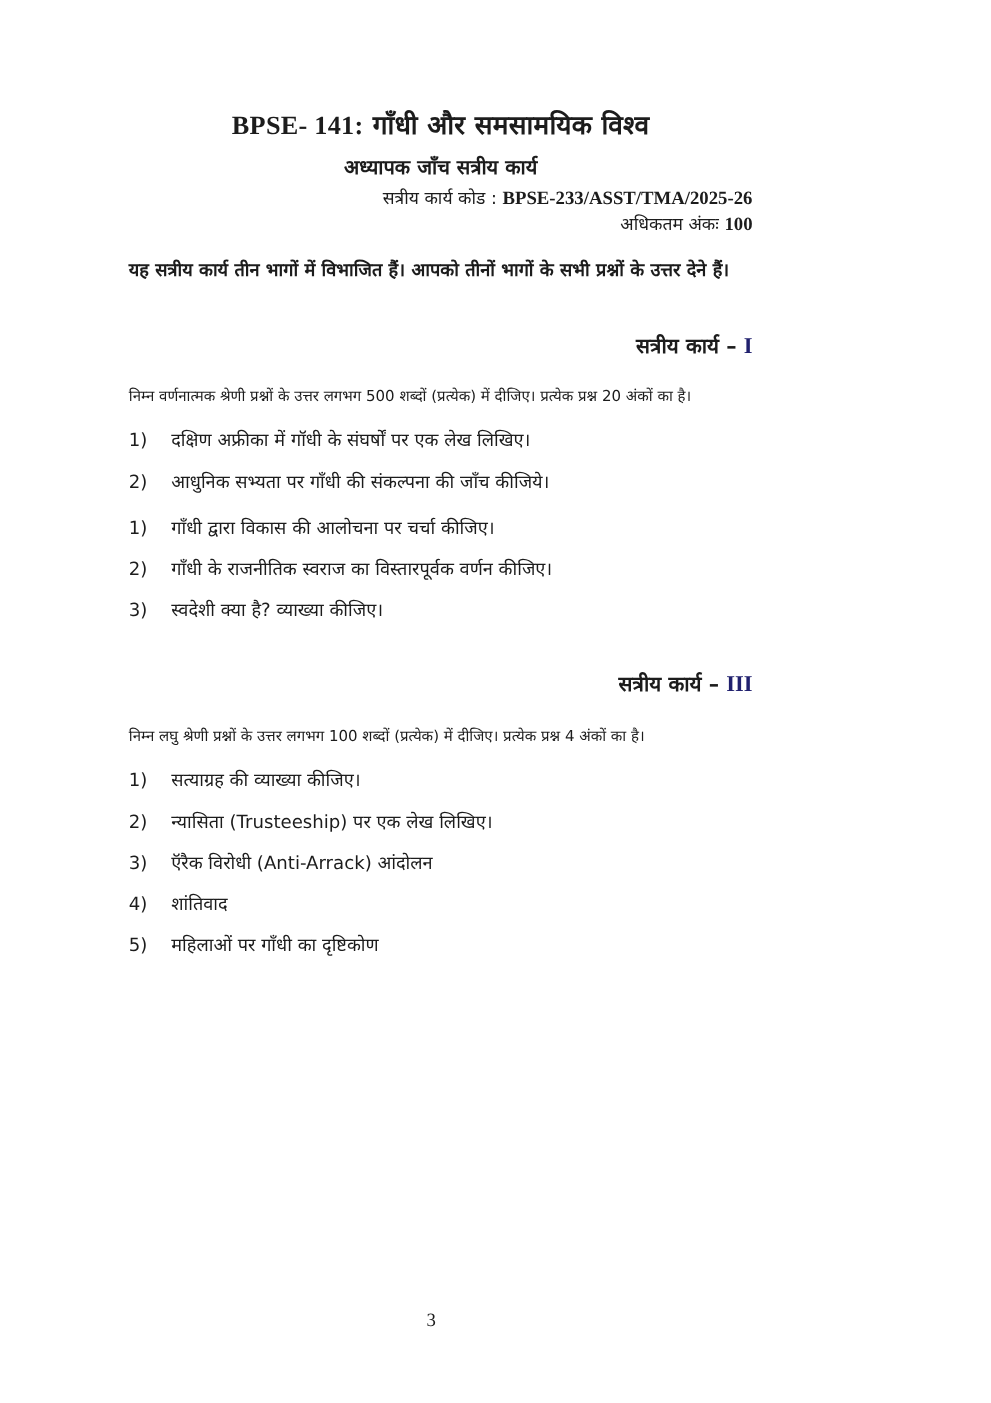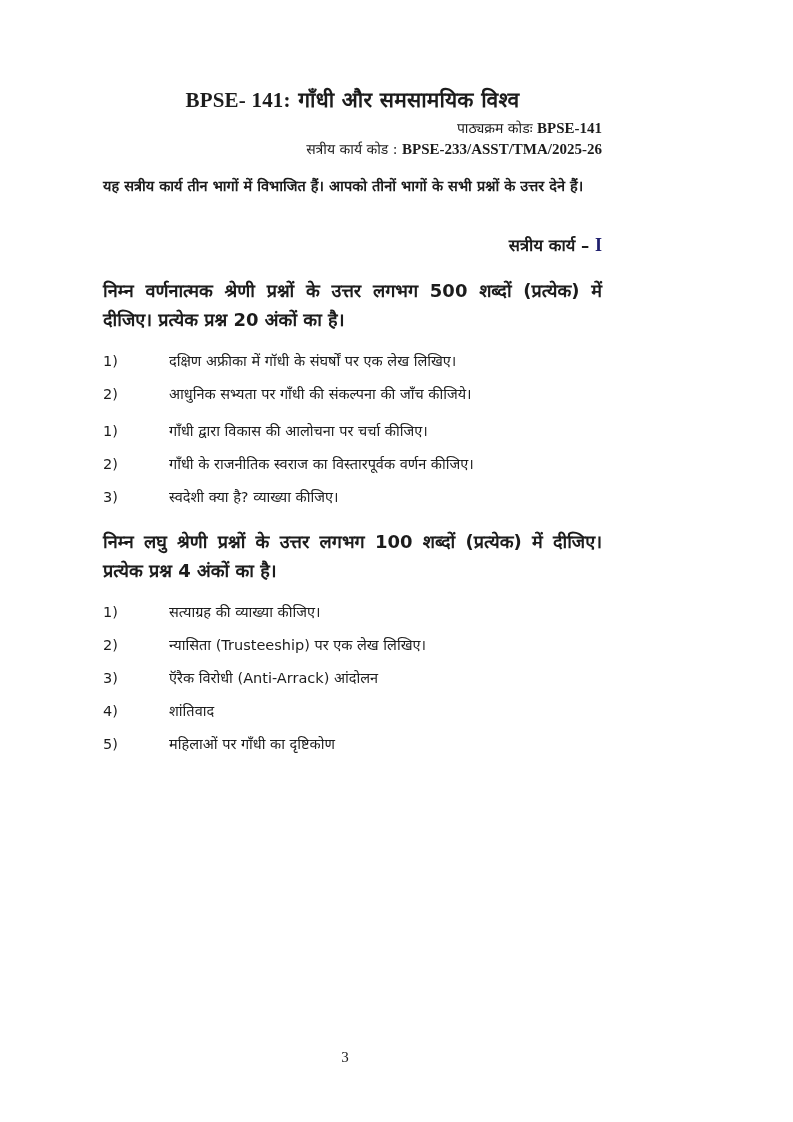--- a/index.html
+++ b/index.html
@@ -26,51 +26,52 @@
     margin:15px 0 0 0;font-size:14.5px;font-weight:bold;line-height:1.6;text-align:justify;
   }
   .section-heading{
     margin:36px 0 0 0;text-align:right;font-size:16.5px;font-weight:bold;line-height:1.3;
   }
   .section-heading .numeral{
     font-family:"Liberation Serif","DejaVu Serif",serif;
     color:#20206e;font-size:18px;font-weight:bold;
   }
   .section-desc{
-    margin:20px 0 0 0;font-size:18px;font-weight:bold;line-height:1.6;text-align:justify;
+    margin:20px 0 0 0;font-size:12px;font-weight:normal;line-height:1.6;text-align:justify;
   }
   ol.question-list{list-style:none;margin:16px 0 0 0;padding:0;}
   ol.question-list li{
     display:flex;align-items:baseline;font-size:14.5px;font-weight:normal;
     line-height:1.45;margin-bottom:12px;
   }
   ol.question-list .q-num{flex:0 0 34px;}
-  ol.question-list .q-text{flex:1;margin-left:32px;}
+  ol.question-list .q-text{flex:1;}
 
   .page-number{
     position:absolute;left:0;right:0;bottom:56px;text-align:center;
     font-family:"Liberation Serif","DejaVu Serif",serif;font-size:15px;color:#1c1c1c;
   }
 </style>
 </head>
 <body>
 
 <div class="page">
 
   <h1 class="doc-title"><span class="latin-serif">BPSE- 141:</span> <span class="hindi">गाँधी और समसामयिक विश्व</span></h1>
 
+  <h2 class="doc-subtitle">अध्यापक जाँच सत्रीय कार्य</h2>
 
   <div class="meta-block">
     <div class="meta-line">
-      <span class="meta-label">पाठ्यक्रम कोडः</span>
-      <span class="meta-value">BPSE-141</span>
+      <span class="meta-label">सत्रीय कार्य कोड :</span>
+      <span class="meta-value">BPSE-233/ASST/TMA/2025-26</span>
     </div>
     <div class="meta-line">
-      <span class="meta-label">सत्रीय कार्य कोड :</span>
-      <span class="meta-value">BPSE-233/ASST/TMA/2025-26</span>
+      <span class="meta-label">अधिकतम अंकः</span>
+      <span class="meta-value">100</span>
     </div>
   </div>
 
   <p class="intro">यह सत्रीय कार्य तीन भागों में विभाजित हैं। आपको तीनों भागों के सभी प्रश्नों के उत्तर देने हैं।</p>
 
   <h3 class="section-heading"><span>सत्रीय कार्य –</span> <span class="numeral">I</span></h3>
   <p class="section-desc">निम्न वर्णनात्मक श्रेणी प्रश्नों के उत्तर लगभग 500 शब्दों (प्रत्येक) में दीजिए। प्रत्येक प्रश्न 20 अंकों का है।</p>
   <ol class="question-list">
     <li>
       <span class="q-num">1)</span>
@@ -90,20 +91,21 @@
     <li>
       <span class="q-num">2)</span>
       <span class="q-text">गाँधी के राजनीतिक स्वराज का विस्तारपूर्वक वर्णन कीजिए।</span>
     </li>
     <li>
       <span class="q-num">3)</span>
       <span class="q-text">स्वदेशी क्या है? व्याख्या कीजिए।</span>
     </li>
   </ol>
 
+  <h3 class="section-heading"><span>सत्रीय कार्य –</span> <span class="numeral">III</span></h3>
   <p class="section-desc">निम्न लघु श्रेणी प्रश्नों के उत्तर लगभग 100 शब्दों (प्रत्येक) में दीजिए। प्रत्येक प्रश्न 4 अंकों का है।</p>
   <ol class="question-list">
     <li>
       <span class="q-num">1)</span>
       <span class="q-text">सत्याग्रह की व्याख्या कीजिए।</span>
     </li>
     <li>
       <span class="q-num">2)</span>
       <span class="q-text">न्यासिता (Trusteeship) पर एक लेख लिखिए।</span>
     </li>

